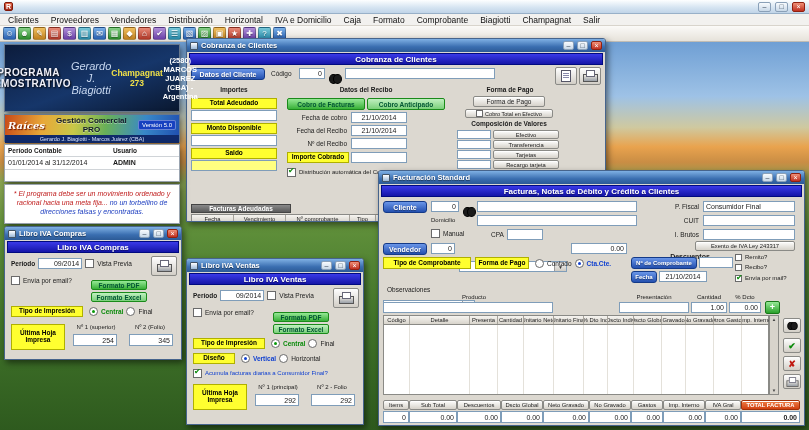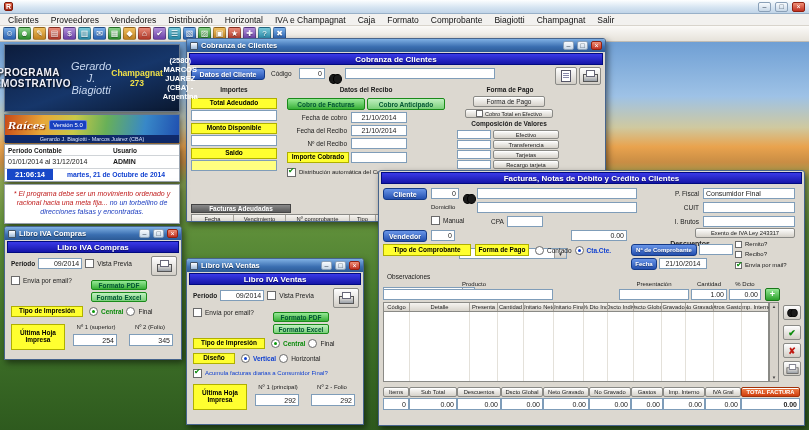--- a/index.html
+++ b/index.html
@@ -114,21 +114,21 @@
     <span class="wbtn max"></span>
     <span class="wbtn close"></span>
   </div>
 
   <div class="a menubar">
     <span class="menu-item">Clientes</span>
     <span class="menu-item">Proveedores</span>
     <span class="menu-item">Vendedores</span>
     <span class="menu-item">Distribución</span>
     <span class="menu-item">Horizontal</span>
-    <span class="menu-item">IVA e Champagnat</span>
+    <span class="menu-item">IVA e Domicilio</span>
     <span class="menu-item">Caja</span>
     <span class="menu-item">Formato</span>
     <span class="menu-item">Comprobante</span>
     <span class="menu-item">Biagiotti</span>
     <span class="menu-item">Champagnat</span>
     <span class="menu-item">Salir</span>
   </div>
 
   <div class="a toolbar">
     <span class="tico">☺</span>
@@ -157,37 +157,34 @@
   <div class="a demo" style="left:4px;top:44px;width:176px;height:68px;z-index:3">
     <div class="l1">PROGRAMA DEMOSTRATIVO</div>
     <div class="l2">Gerardo J. Biagiotti</div>
     <div class="l3">Champagnat 273</div>
     <div class="l4">(2580) MARCOS JUAREZ (CBA) - Argentina</div>
   </div>
 
   <div class="a brandwrap" style="left:4px;top:114px;width:176px;height:28px;z-index:3">
     <div class="brand-top">
       <span class="brand-logo">Raíces</span>
+      <span class="brand-prod">Gestión Comercial PRO</span>
       <span class="brand-ver">Versión 5.0</span>
     </div>
     <div class="brand-bottom">Gerardo J. Biagiotti - Marcos Juárez (CBA)</div>
   </div>
 
   <div class="a panel" style="left:4px;top:144px;width:176px;height:38px;z-index:3;display:flex;flex-direction:column">
     <div style="display:flex;height:12px;border-bottom:1px solid #d0d4d8">
       <span class="lbl b" style="width:62%;padding-left:3px">Período Contable</span>
       <span class="lbl b" style="width:38%">Usuario</span>
     </div>
     <div style="display:flex;height:13px;border-bottom:1px solid #d0d4d8;align-items:center">
       <span class="lbl" style="width:62%;padding-left:3px;font-size:7px">01/01/2014  al  31/12/2014</span>
       <span class="lbl b" style="width:38%;font-size:7px">ADMIN</span>
-    </div>
-    <div style="display:flex;height:13px;align-items:center">
-      <span class="timebox" style="width:46px;height:11px;margin-left:2px">21:06:14</span>
-      <span class="lbl b blue" style="flex:1;justify-content:center;font-size:6.8px">martes, 21 de Octubre de 2014</span>
     </div>
   </div>
 
   <div class="a panel quote" style="left:4px;top:184px;width:176px;height:40px;z-index:3">
     <span class="q1">* El programa debe ser un movimiento ordenado y racional hacia una meta fija...</span><span class="q2"> no un torbellino de direcciones falsas y encontradas.</span>
   </div>
 
   <div class="win" style="left:4px;top:226px;width:178px;height:134px;z-index:3">
     <div class="win-tb">
       <span class="win-ico"></span>
@@ -381,20 +378,28 @@
       </div>
       <div class="a ylab" style="left:6px;top:112px;width:54px;height:26px">Última Hoja Impresa</div>
       <div class="a lbl c" style="left:66px;top:112px;width:50px;font-size:6px">Nº 1 (principal)</div>
       <div class="a fld num" style="left:68px;top:122px;width:44px;height:12px">292</div>
       <div class="a lbl c" style="left:120px;top:112px;width:50px;font-size:6px">Nº 2 - Folio</div>
       <div class="a fld num" style="left:124px;top:122px;width:44px;height:12px">292</div>
     </div>
   </div>
 
   <div class="win" style="left:378px;top:170px;width:427px;height:256px;z-index:4">
+    <div class="win-tb">
+      <span class="win-ico"></span>
+      <span class="t">Facturación Standard</span>
+      <span class="tb-sp"></span>
+      <span class="wbtn min"></span>
+      <span class="wbtn max"></span>
+      <span class="wbtn close"></span>
+    </div>
     <div class="win-body">
       <div class="bluehdr">Facturas, Notas de Débito y Crédito a Clientes</div>
       
       <div class="a bpill" style="left:4px;top:17px;width:44px;height:12px">Cliente</div>
       <div class="a fld num" style="left:52px;top:17px;width:28px;height:11px">0</div>
       <span class="a binoc" style="left:84px;top:18px"></span>
       <div class="a fld" style="left:98px;top:17px;width:160px;height:11px"></div>
       <div class="a lbl r" style="left:280px;top:19px;width:40px">P. Fiscal</div>
       <div class="a fld" style="left:324px;top:17px;width:92px;height:11px">Consumidor Final</div>
       <div class="a lbl" style="left:52px;top:33px;width:40px;font-size:6px">Domicilio</div>

